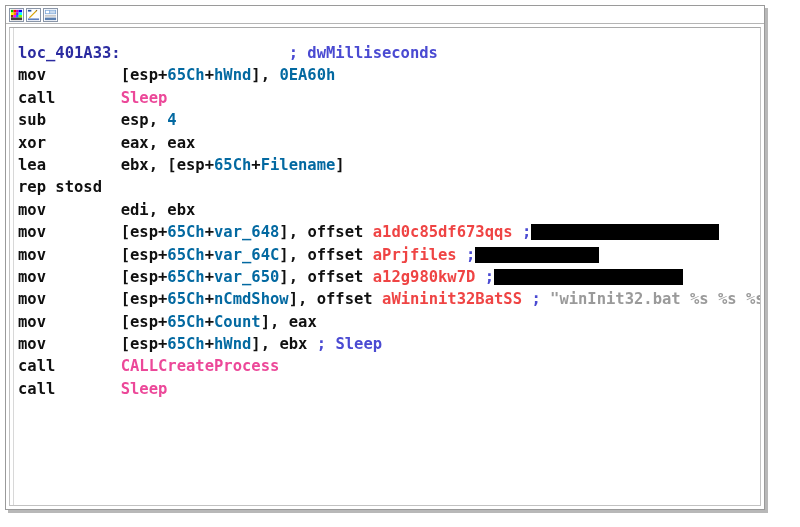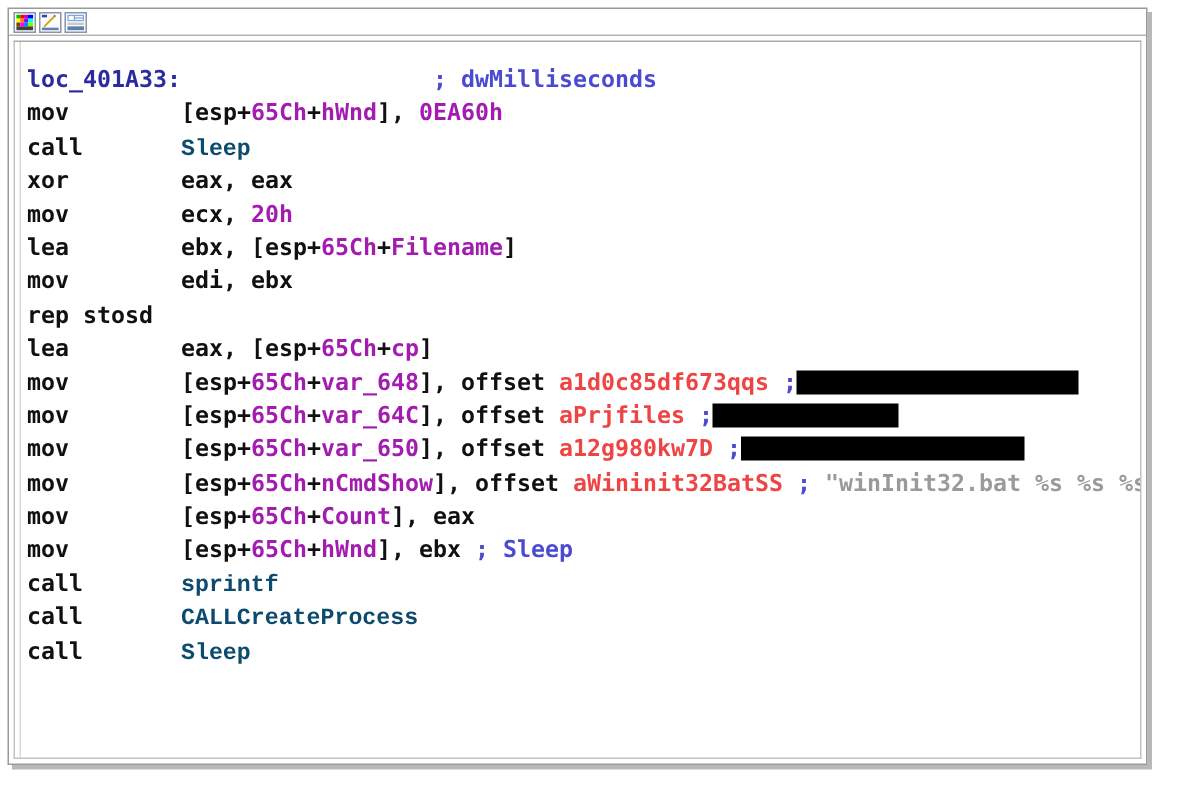--- a/index.html
+++ b/index.html
@@ -96,22 +96,22 @@
     font-family: "DejaVu Sans Mono", "Liberation Mono", monospace;
     font-weight: bold;
     letter-spacing: 0px;
     position: relative;
   }
 
   
   .t-label   { color: #2b2ba0; }   
   .t-mnem    { color: #101010; }   
   .t-reg     { color: #101010; }   
-  .t-num     { color: #a21caf; }   
-  .t-call    { color: #0c4a6e; font-family: Liberation Mono, monospace; }   
+  .t-num     { color: #0369a1; }   
+  .t-call    { color: #ec4899; }   
   .t-cmt     { color: #4a4ad2; }   
   .t-str     { color: #9a9a9a; }   
   .t-dname   { color: #ef4444; }   
 
   
   .redact {
     display: inline-block;
     background: #000000;
     height: 16px;
     vertical-align: -3px;
@@ -164,33 +164,31 @@
         </svg>
       </div>
     </div>
 
     <div class="codepane">
       <div class="gutter"></div>
       <ul class="codelist" id="codelist">
           <li class="line"><span class="t-label">loc_401A33:</span>                  <span class="t-cmt">; dwMilliseconds</span></li>
           <li class="line"><span class="t-mnem">mov</span>        <span><span class="t-reg">[</span><span class="t-reg">esp</span><span class="t-mnem">+</span><span class="t-num">65Ch</span><span class="t-mnem">+</span><span class="t-num">hWnd</span><span class="t-reg">]</span><span class="t-mnem">,</span> <span class="t-num">0EA60h</span></span></li>
           <li class="line"><span class="t-mnem">call</span>       <span class="t-call">Sleep</span></li>
+          <li class="line"><span class="t-mnem">sub</span>        <span><span class="t-reg">esp</span><span class="t-mnem">,</span> <span class="t-num">4</span></span></li>
           <li class="line"><span class="t-mnem">xor</span>        <span><span class="t-reg">eax</span><span class="t-mnem">,</span> <span class="t-reg">eax</span></span></li>
-          <li class="line"><span class="t-mnem">mov</span>        <span><span class="t-reg">ecx</span><span class="t-mnem">,</span> <span class="t-num">20h</span></span></li>
           <li class="line"><span class="t-mnem">lea</span>        <span><span class="t-reg">ebx</span><span class="t-mnem">,</span> <span class="t-reg">[</span><span class="t-reg">esp</span><span class="t-mnem">+</span><span class="t-num">65Ch</span><span class="t-mnem">+</span><span class="t-num">Filename</span><span class="t-reg">]</span></span></li>
+          <li class="line"><span class="t-mnem">rep stosd</span></li>
           <li class="line"><span class="t-mnem">mov</span>        <span><span class="t-reg">edi</span><span class="t-mnem">,</span> <span class="t-reg">ebx</span></span></li>
-          <li class="line"><span class="t-mnem">rep stosd</span></li>
-          <li class="line"><span class="t-mnem">lea</span>        <span><span class="t-reg">eax</span><span class="t-mnem">,</span> <span class="t-reg">[</span><span class="t-reg">esp</span><span class="t-mnem">+</span><span class="t-num">65Ch</span><span class="t-mnem">+</span><span class="t-num">cp</span><span class="t-reg">]</span></span></li>
           <li class="line"><span class="t-mnem">mov</span>        <span><span class="t-reg">[</span><span class="t-reg">esp</span><span class="t-mnem">+</span><span class="t-num">65Ch</span><span class="t-mnem">+</span><span class="t-num">var_648</span><span class="t-reg">]</span><span class="t-mnem">,</span> <span class="t-mnem">offset</span> <span class="t-dname">a1d0c85df673qqs</span></span> <span class="t-cmt">;</span><span class="redact" style="width:188px"></span></li>
           <li class="line"><span class="t-mnem">mov</span>        <span><span class="t-reg">[</span><span class="t-reg">esp</span><span class="t-mnem">+</span><span class="t-num">65Ch</span><span class="t-mnem">+</span><span class="t-num">var_64C</span><span class="t-reg">]</span><span class="t-mnem">,</span> <span class="t-mnem">offset</span> <span class="t-dname">aPrjfiles</span></span> <span class="t-cmt">;</span><span class="redact" style="width:124px"></span></li>
           <li class="line"><span class="t-mnem">mov</span>        <span><span class="t-reg">[</span><span class="t-reg">esp</span><span class="t-mnem">+</span><span class="t-num">65Ch</span><span class="t-mnem">+</span><span class="t-num">var_650</span><span class="t-reg">]</span><span class="t-mnem">,</span> <span class="t-mnem">offset</span> <span class="t-dname">a12g980kw7D</span></span> <span class="t-cmt">;</span><span class="redact" style="width:189px"></span></li>
           <li class="line"><span class="t-mnem">mov</span>        <span><span class="t-reg">[</span><span class="t-reg">esp</span><span class="t-mnem">+</span><span class="t-num">65Ch</span><span class="t-mnem">+</span><span class="t-num">nCmdShow</span><span class="t-reg">]</span><span class="t-mnem">,</span> <span class="t-mnem">offset</span> <span class="t-dname">aWininit32BatSS</span></span> <span class="t-cmt">; </span><span class="t-str">"winInit32.bat %s %s %s %s"</span></li>
           <li class="line"><span class="t-mnem">mov</span>        <span><span class="t-reg">[</span><span class="t-reg">esp</span><span class="t-mnem">+</span><span class="t-num">65Ch</span><span class="t-mnem">+</span><span class="t-num">Count</span><span class="t-reg">]</span><span class="t-mnem">,</span> <span class="t-reg">eax</span></span></li>
           <li class="line"><span class="t-mnem">mov</span>        <span><span class="t-reg">[</span><span class="t-reg">esp</span><span class="t-mnem">+</span><span class="t-num">65Ch</span><span class="t-mnem">+</span><span class="t-num">hWnd</span><span class="t-reg">]</span><span class="t-mnem">,</span> <span class="t-reg">ebx</span></span> <span class="t-cmt">; Sleep</span></li>
-          <li class="line"><span class="t-mnem">call</span>       <span class="t-call">sprintf</span></li>
           <li class="line"><span class="t-mnem">call</span>       <span class="t-call">CALLCreateProcess</span></li>
           <li class="line"><span class="t-mnem">call</span>       <span class="t-call">Sleep</span></li>
         </ul>
     </div>
 
   </div>
 
 </div>
 
 </body></html>

